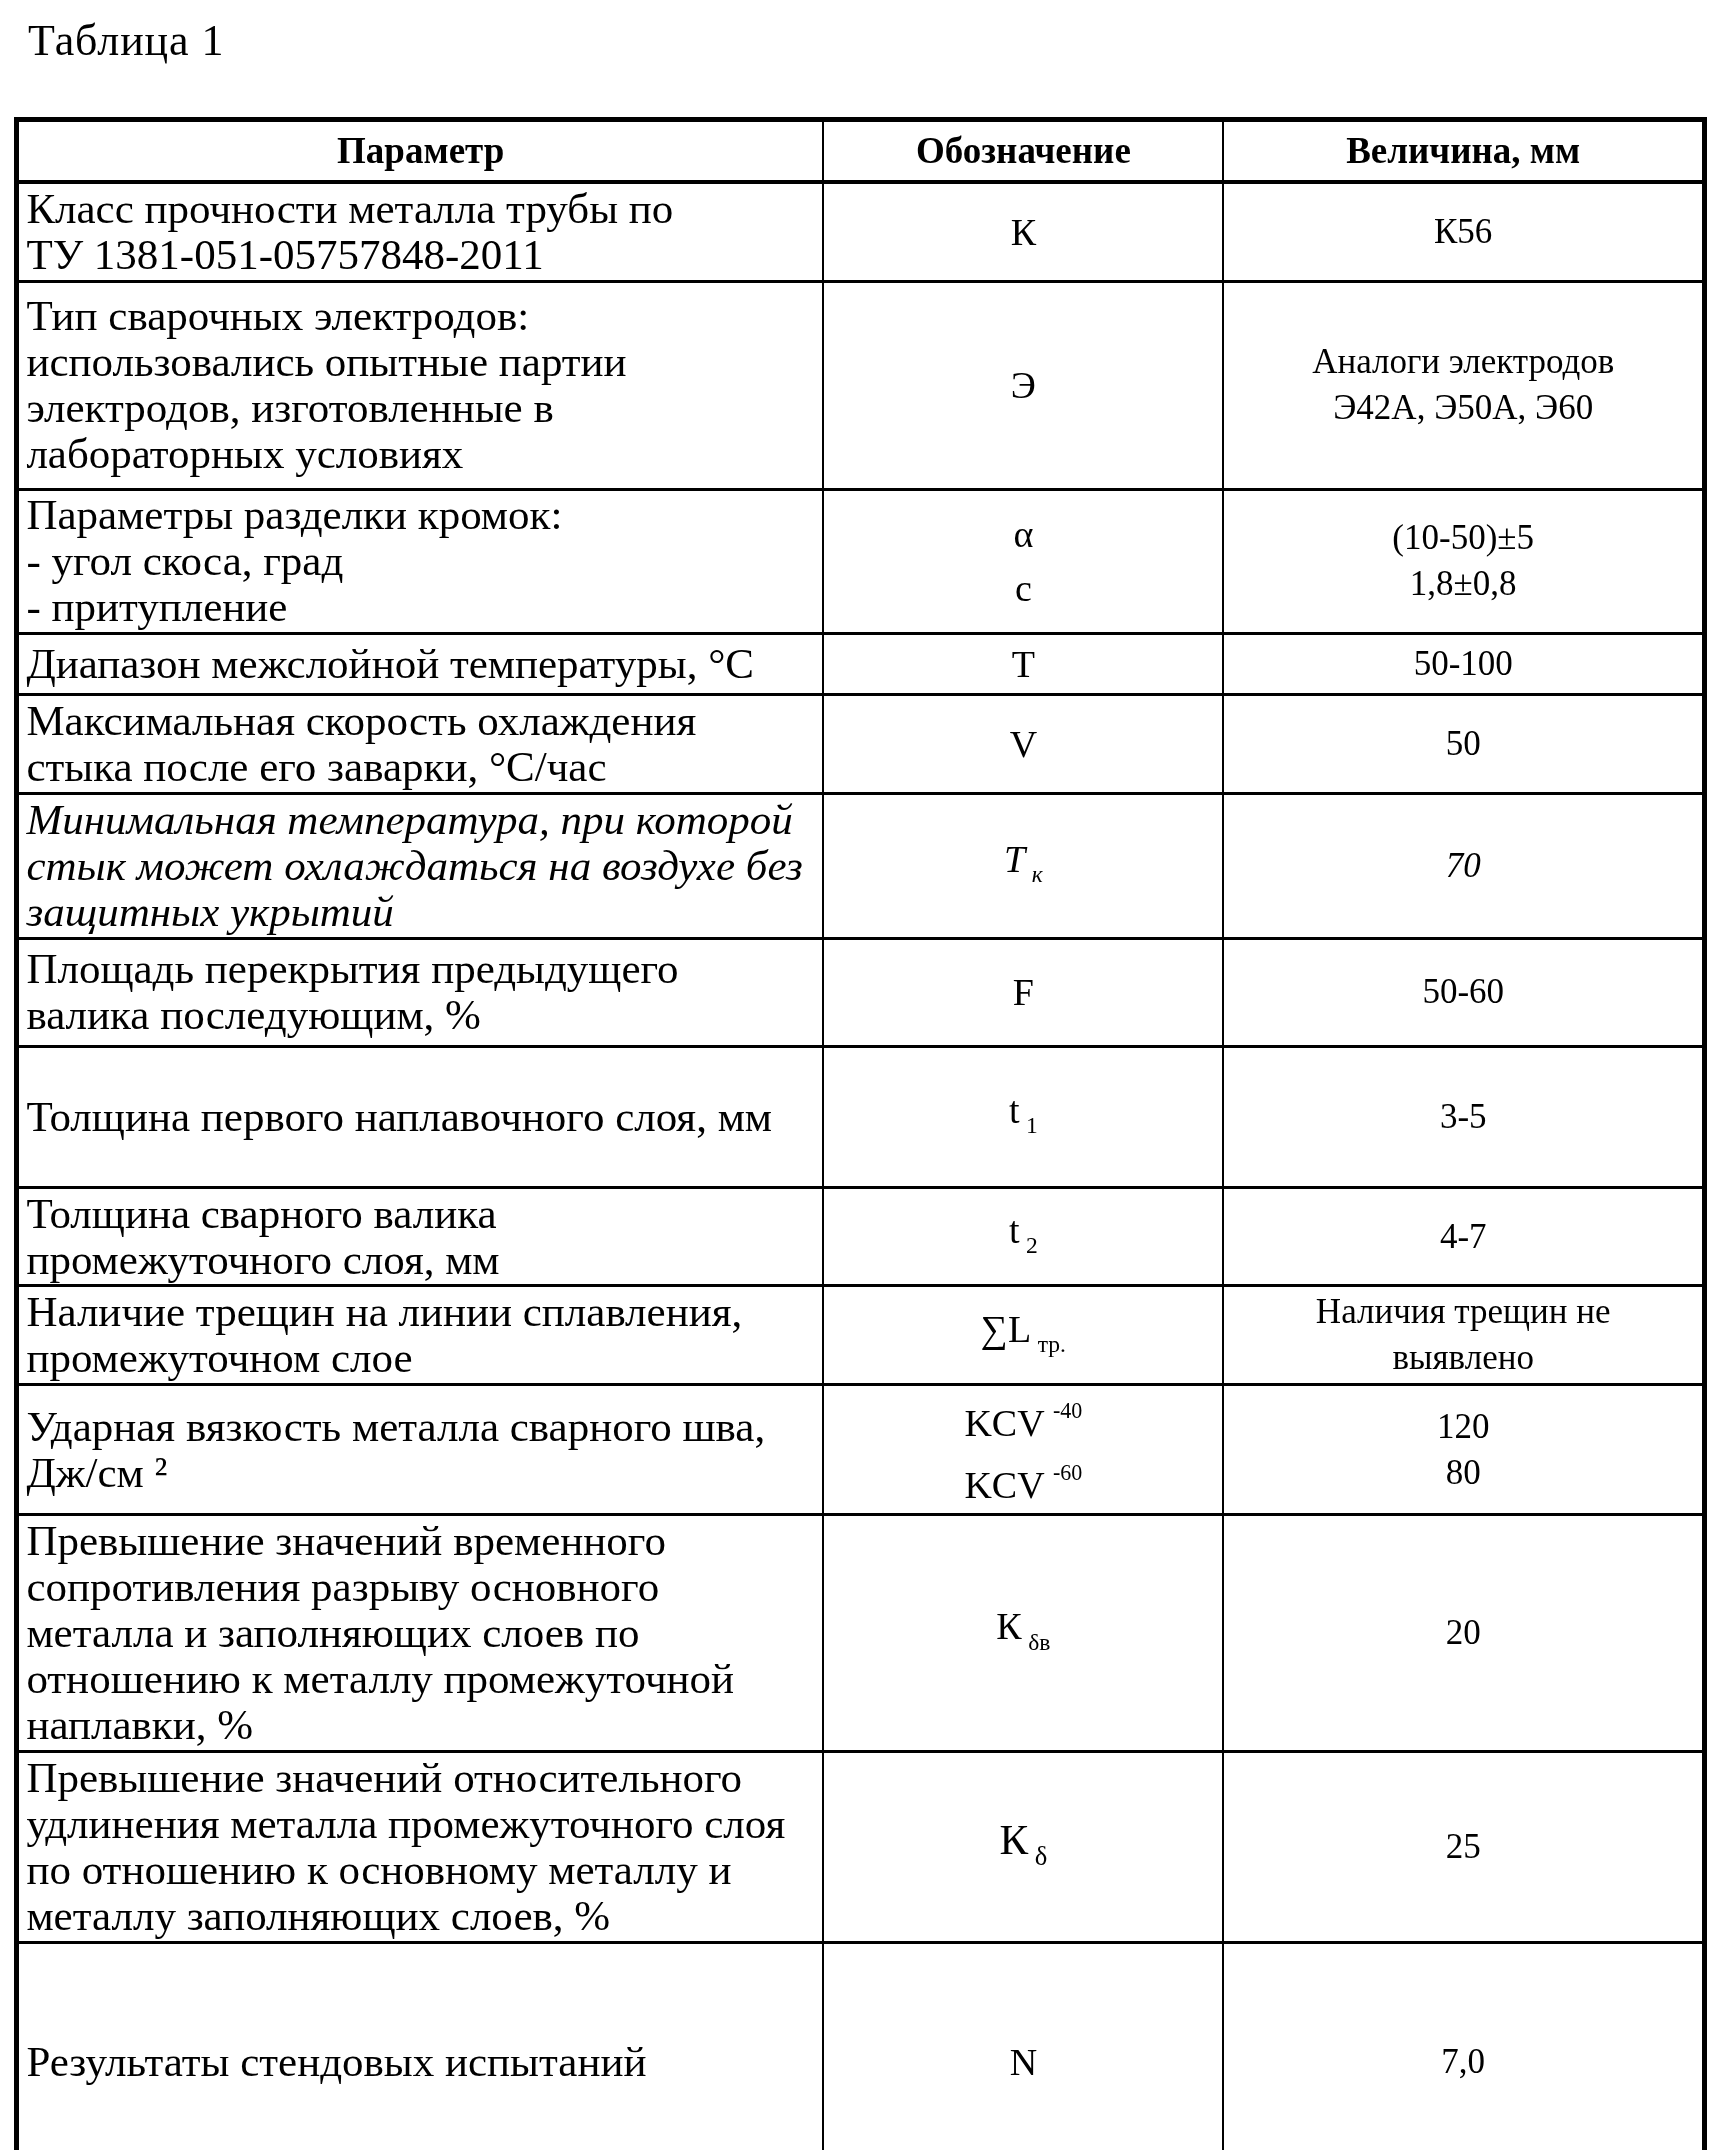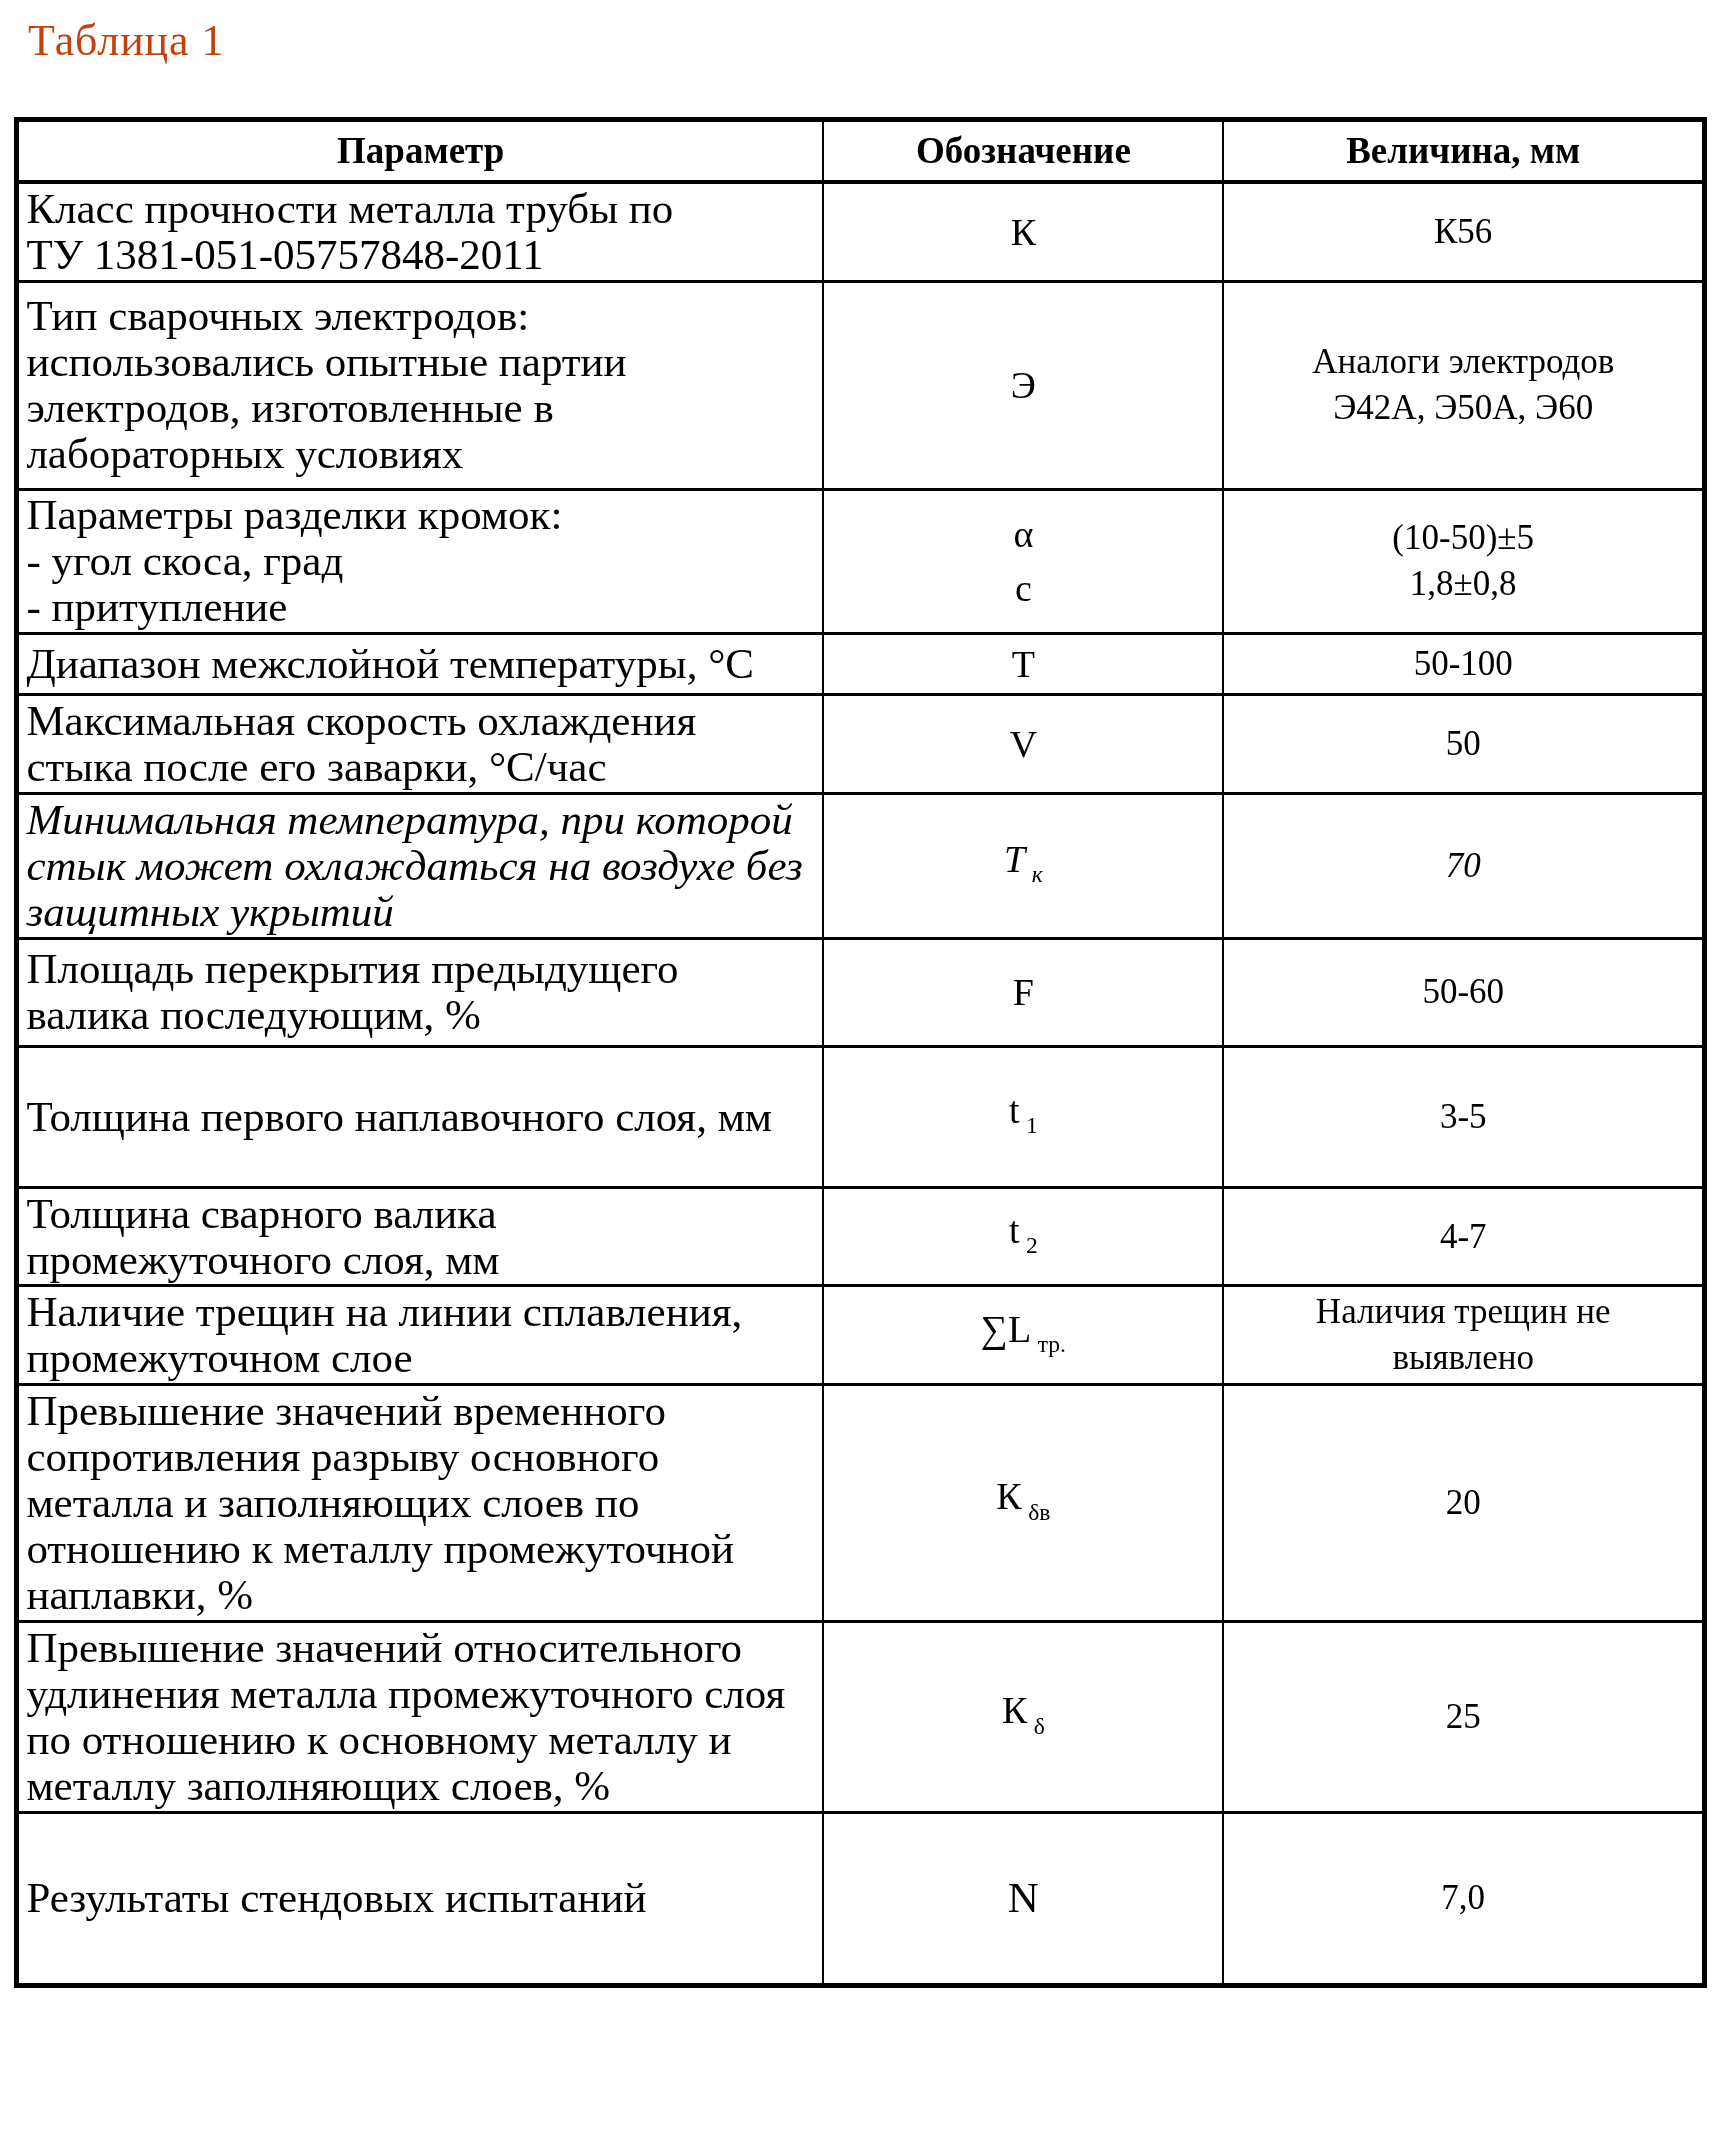--- a/index.html
+++ b/index.html
@@ -16,21 +16,21 @@
     font-family: "Liberation Serif", "DejaVu Serif", serif;
     overflow: hidden;
   }
   .doc-title {
     position: absolute;
     left: 28px;
     top: 15px;
     font-size: 44px;
     font-weight: 400;
     letter-spacing: 0.9px;
-    color: #c2410c;
+    color: #000000;
   }
   table.spec {
     position: absolute;
     left: 14px;
     top: 117px;
     width: 1693px;
     border-collapse: collapse;
     table-layout: fixed;
     border: 5.6px solid #000;
   }
@@ -204,20 +204,30 @@
         <tr>
           <td class="param">Наличие трещин на линии сплавления,
 промежуточном слое</td>
           <td class="symbol">
             <div class="symline"><span>∑L</span><sub>тр.</sub></div>
           </td>
           <td class="value">Наличия трещин не
 выявлено</td>
         </tr>
         <tr>
+          <td class="param">Ударная вязкость металла сварного шва,
+Дж/см ²</td>
+          <td class="symbol">
+            <div class="symline"><span>KCV</span><sup>-40</sup></div>
+            <div class="symline"><span>KCV</span><sup>-60</sup></div>
+          </td>
+          <td class="value">120
+80</td>
+        </tr>
+        <tr>
           <td class="param">Превышение значений временного
 сопротивления разрыву основного
 металла и заполняющих слоев по
 отношению к металлу промежуточной
 наплавки, %</td>
           <td class="symbol">
             <div class="symline"><span>К</span><sub>δв</sub></div>
           </td>
           <td class="value">20</td>
         </tr>

